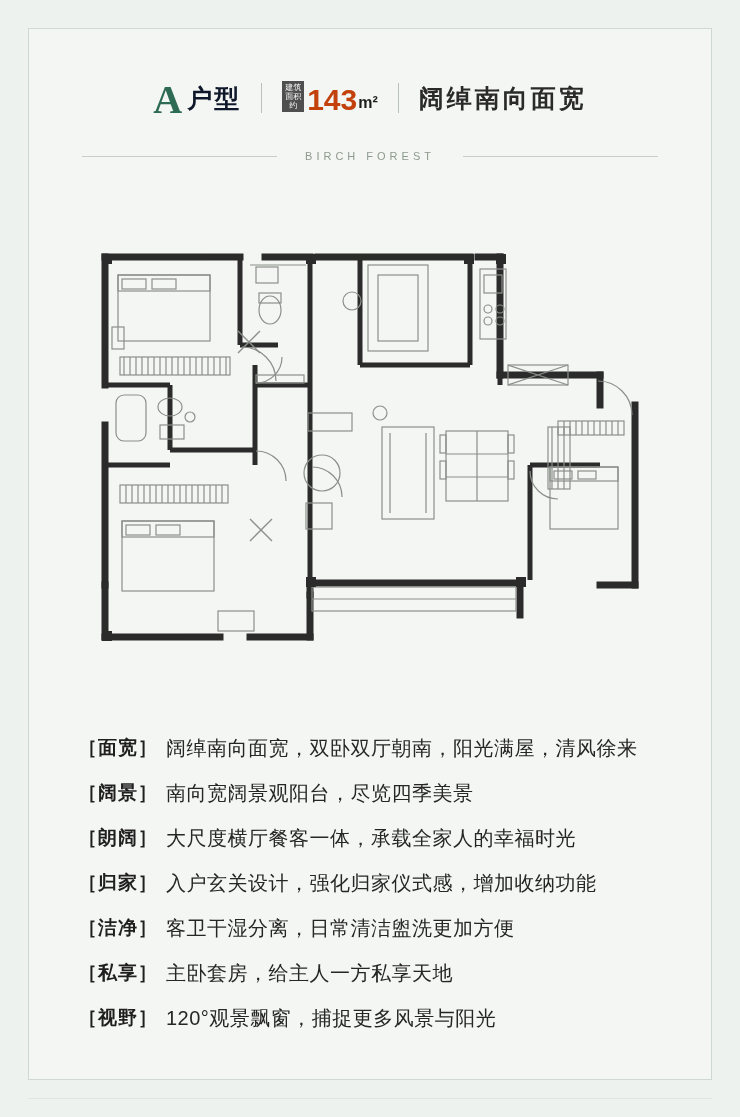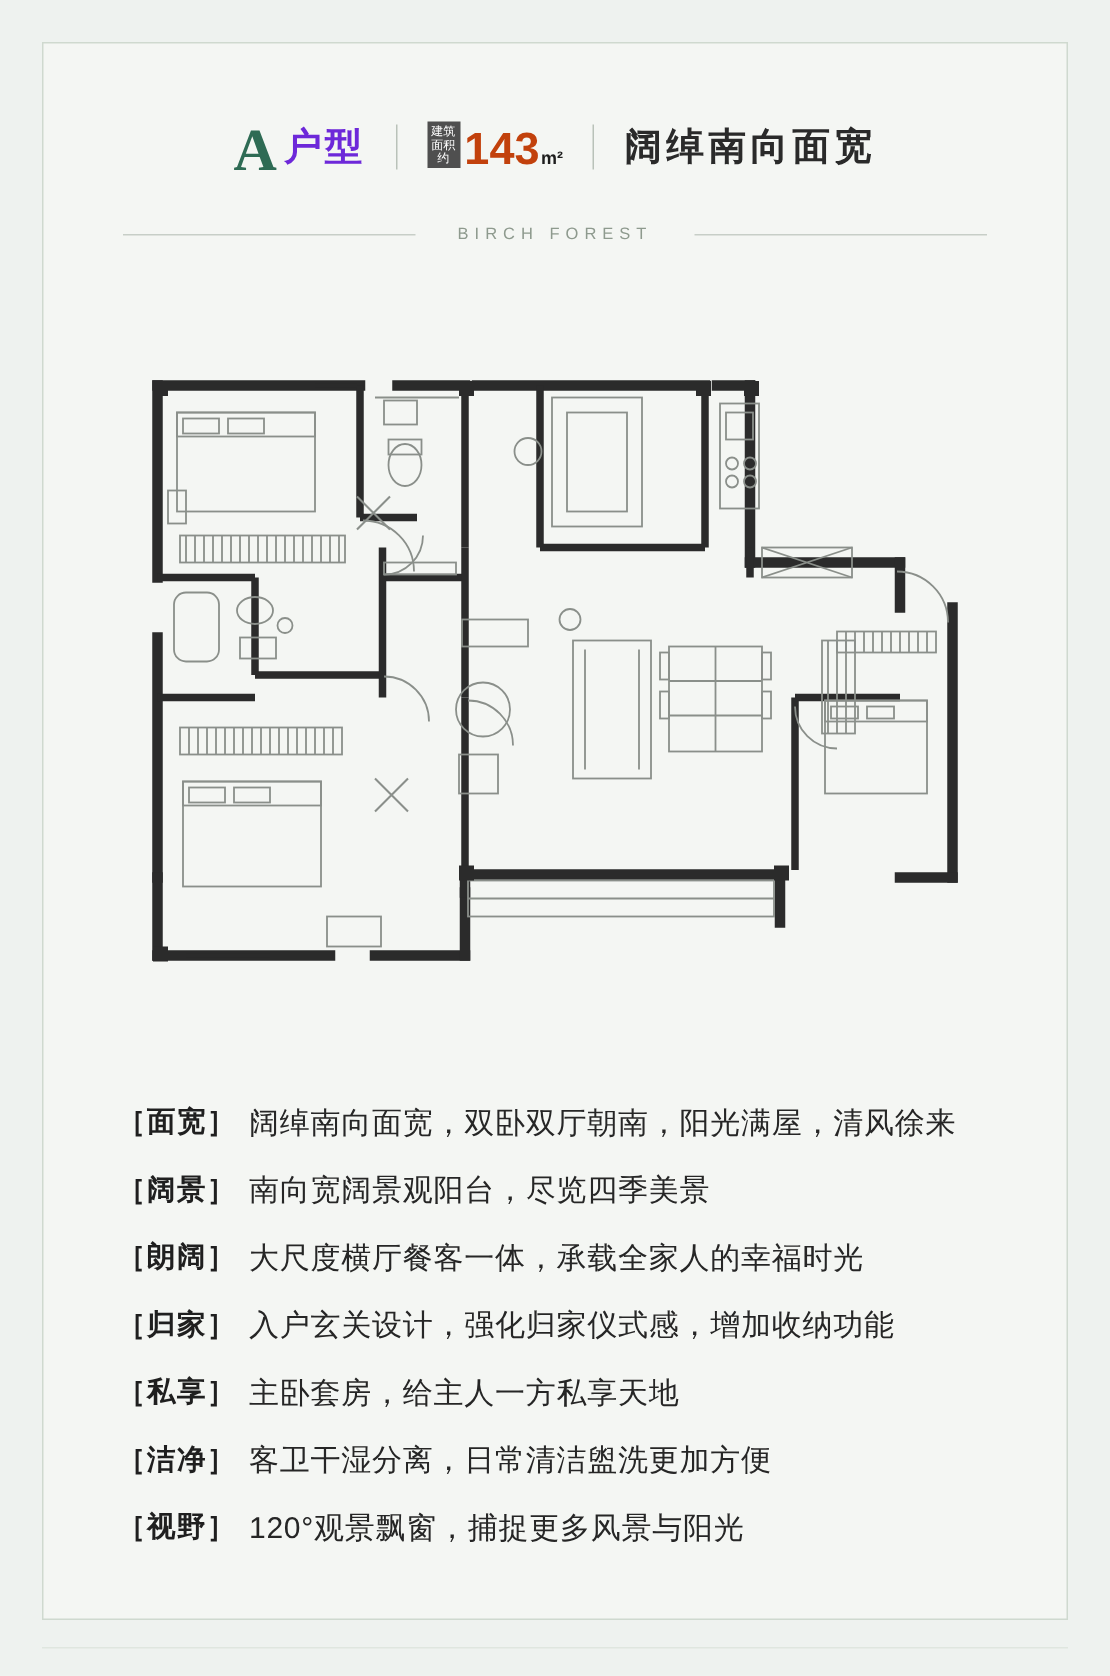--- a/index.html
+++ b/index.html
@@ -46,21 +46,21 @@
     font-weight: 700;
     color: #2e6b54;
     line-height: 1;
     letter-spacing: 1px;
     position: relative;
     top: 2px;
   }
   .huxing {
     font-size: 25px;
     font-weight: 700;
-    color: #6d28d9;
+    color: #0f172a;
     letter-spacing: 2px;
     margin-left: 4px;
     line-height: 1;
   }
   .divider-v {
     width: 1px;
     height: 30px;
     background: #b9c2b9;
     margin: 0 20px;
   }
@@ -82,21 +82,21 @@
     margin-bottom: 3px;
     width: 18px;
   }
   .area-num {
     font-size: 30px;
     font-weight: 700;
     color: #c2410c;
     letter-spacing: 0px;
   }
   .area-unit {
-    font-size: 12px;
+    font-size: 16px;
     font-weight: 700;
     color: #1d1d1d;
     margin-left: 1px;
     margin-bottom: 4px;
   }
   .rooms {
     font-size: 25px;
     font-weight: 700;
     color: #2a2a2a;
     letter-spacing: 3px;
@@ -365,27 +365,27 @@
     </div>
     <div class="feature">
       <span class="feat-tag">［朗阔］</span>
       <span class="feat-text">大尺度横厅餐客一体，承载全家人的幸福时光</span>
     </div>
     <div class="feature">
       <span class="feat-tag">［归家］</span>
       <span class="feat-text">入户玄关设计，强化归家仪式感，增加收纳功能</span>
     </div>
     <div class="feature">
+      <span class="feat-tag">［洁净］</span>
+      <span class="feat-text">客卫干湿分离，日常清洁盥洗更加方便</span>
+    </div>
+    <div class="feature">
       <span class="feat-tag">［私享］</span>
       <span class="feat-text">主卧套房，给主人一方私享天地</span>
     </div>
     <div class="feature">
-      <span class="feat-tag">［洁净］</span>
-      <span class="feat-text">客卫干湿分离，日常清洁盥洗更加方便</span>
-    </div>
-    <div class="feature">
       <span class="feat-tag">［视野］</span>
       <span class="feat-text">120°观景飘窗，捕捉更多风景与阳光</span>
     </div>
   </div>
 
   <div class="bottom-strip"></div>
 </div>
 
 </body></html>

